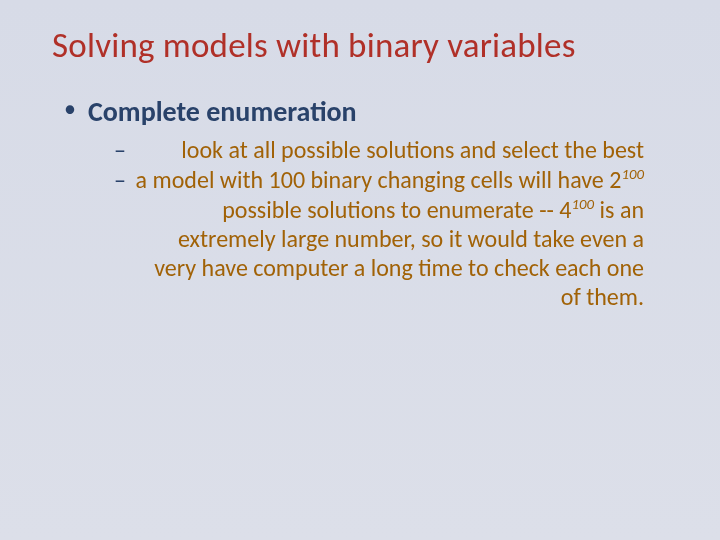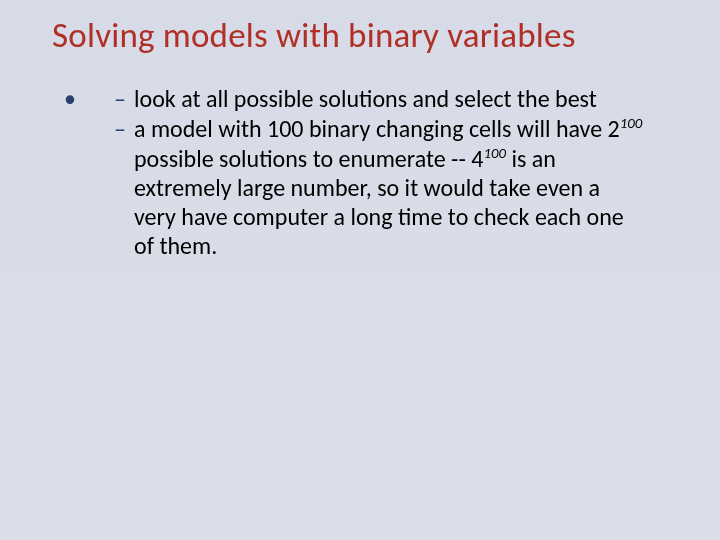--- a/index.html
+++ b/index.html
@@ -12,21 +12,21 @@
   body {
     background: #d9dce7;
     background: linear-gradient(180deg, #d7dbe7 0%, #dcdfe9 100%);
     font-family: Calibri, "Segoe UI", Arial, sans-serif;
     color: #2c4367;
   }
   .slide {
     box-sizing: border-box;
     width: 696px;
     height: 540px;
-    padding: 14px 52px 0 52px;
+    padding: 24px 52px 0 52px;
   }
   .title {
     color: #b03028;
     font-size: 35px;
     font-weight: 400;
     letter-spacing: 0.2px;
     margin: 0 0 28px 0;
     padding: 0;
   }
   ul.level1 {
@@ -56,22 +56,23 @@
     list-style: none;
     margin: 6px 0 0 0;
     padding: 0 0 0 26px;
     font-weight: 400;
   }
   ul.level2 > li {
     position: relative;
     padding-left: 20px;
     font-size: 24px;
     line-height: 1.22;
-    color: #000000;
+    color: #a16207;
     margin-bottom: 1px;
+    text-align: right;
   }
   ul.level2 > li::before {
     content: "–";
     position: absolute;
     left: 0;
     top: 0;
     color: #29426a;
   }
   sup {
     font-size: 0.62em;
@@ -81,20 +82,21 @@
   }
 </style>
 </head>
 <body>
 
 <div class="slide">
   <h1 class="title">Solving models with binary variables</h1>
 
   <ul class="level1">
     <li>
+      <span>Complete enumeration</span>
       <ul class="level2">
         <li>look at all possible solutions and select the best</li>
         <li>
           <span>a model with 100 binary changing cells will have 2</span><sup>100</sup><span> possible solutions to enumerate -- 4</span><sup>100</sup><span> is an extremely large number, so it would take even a very have computer a long time to check each one of them.</span>
         </li>
       </ul>
     </li>
   </ul>
 </div>
 

